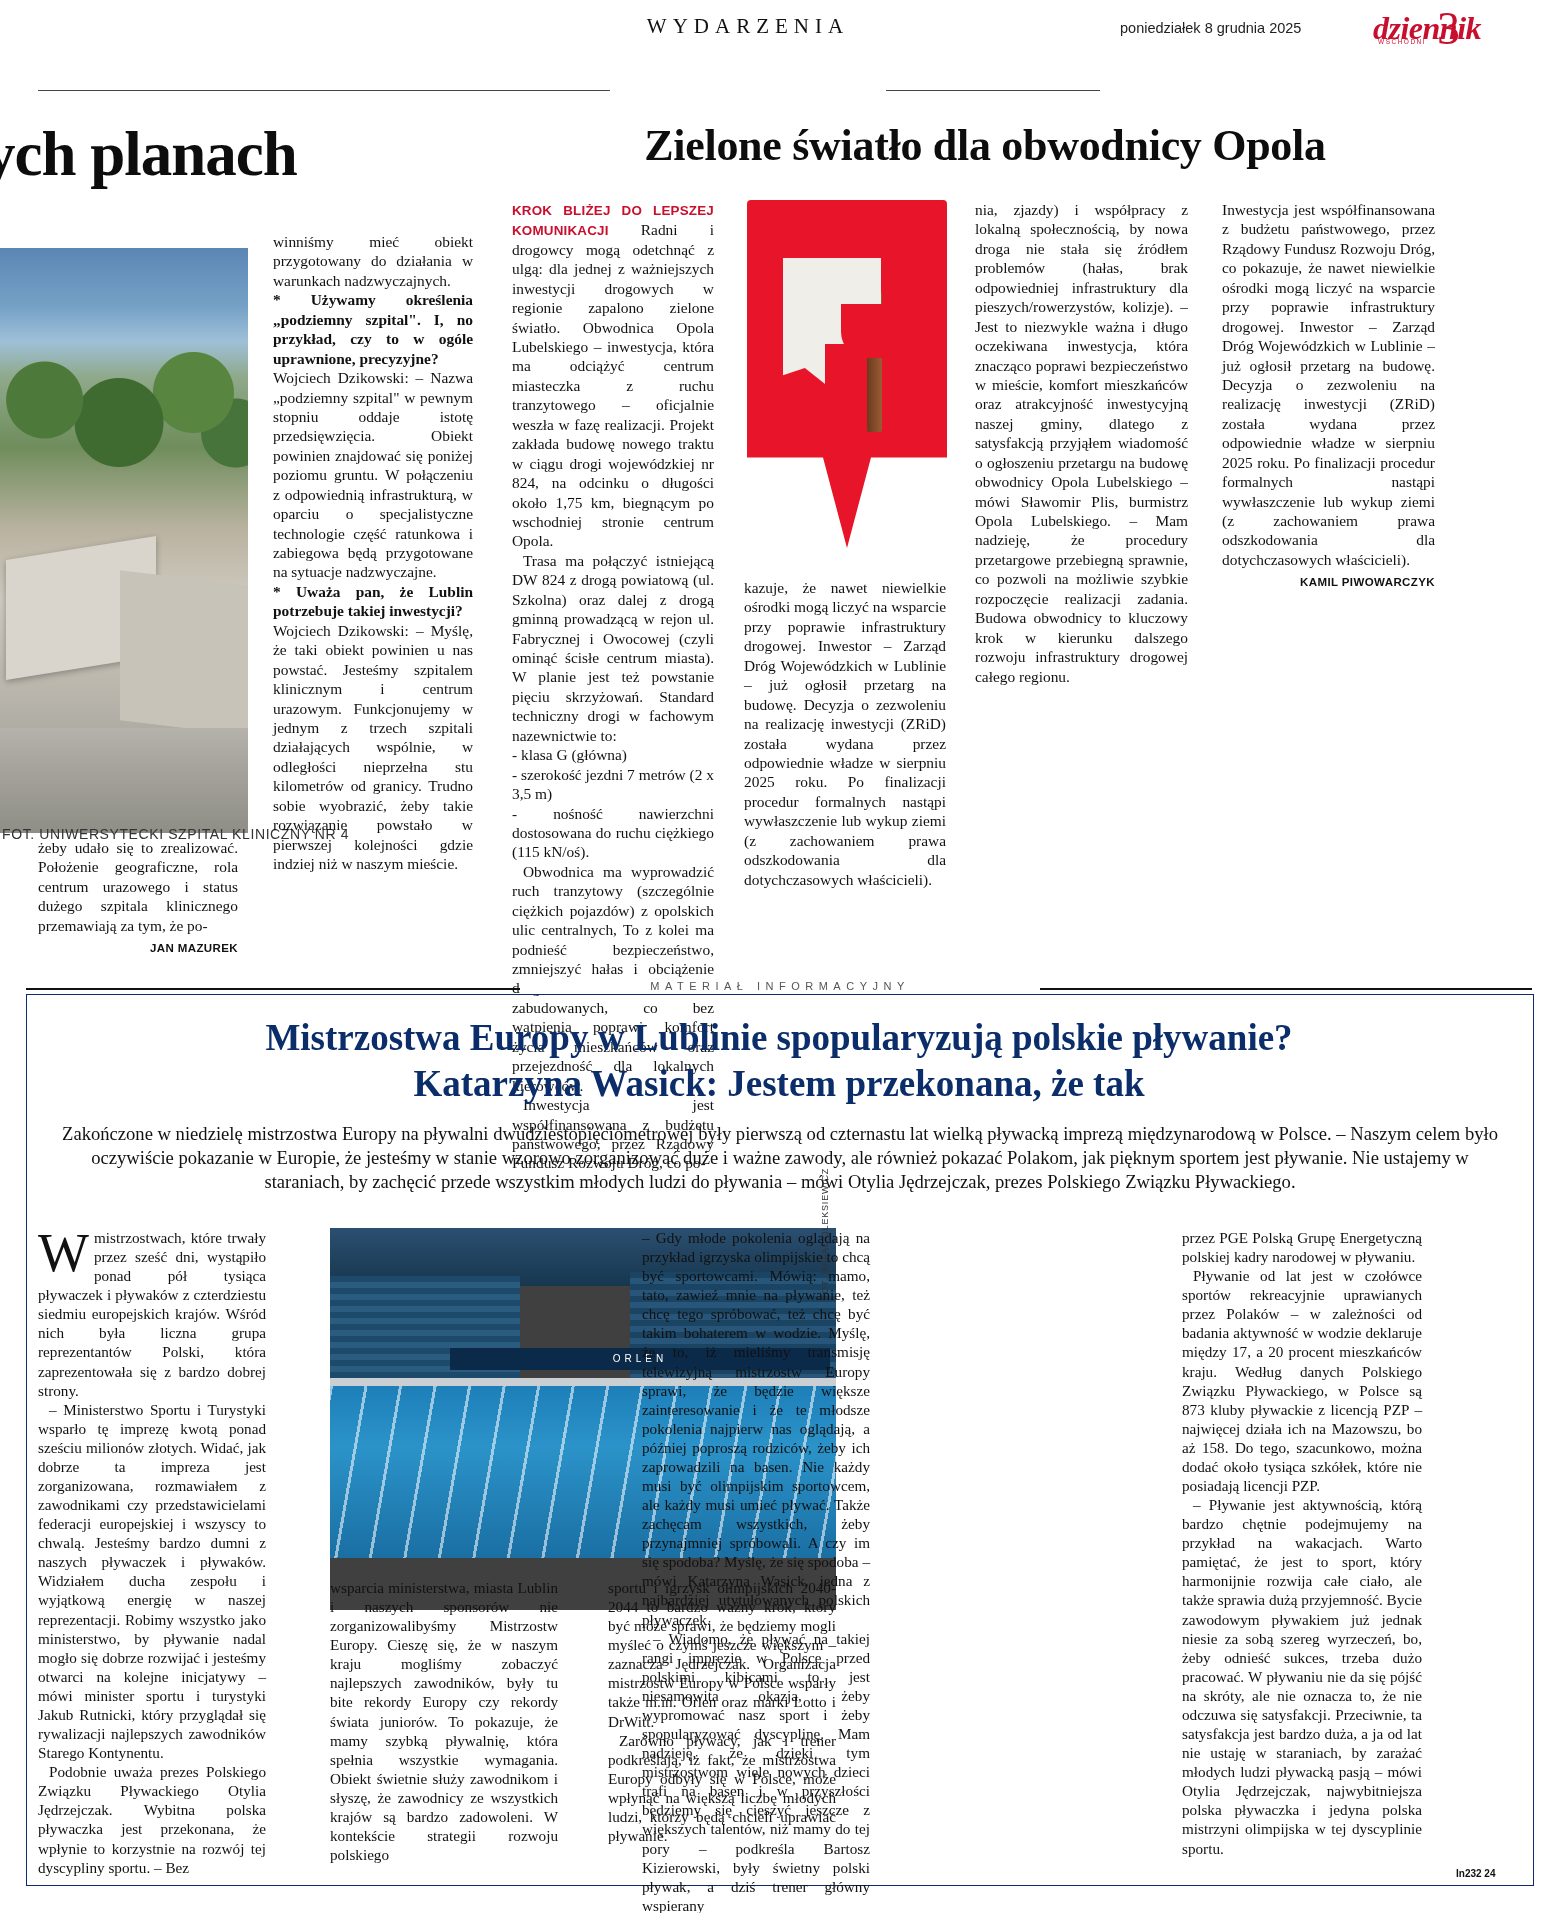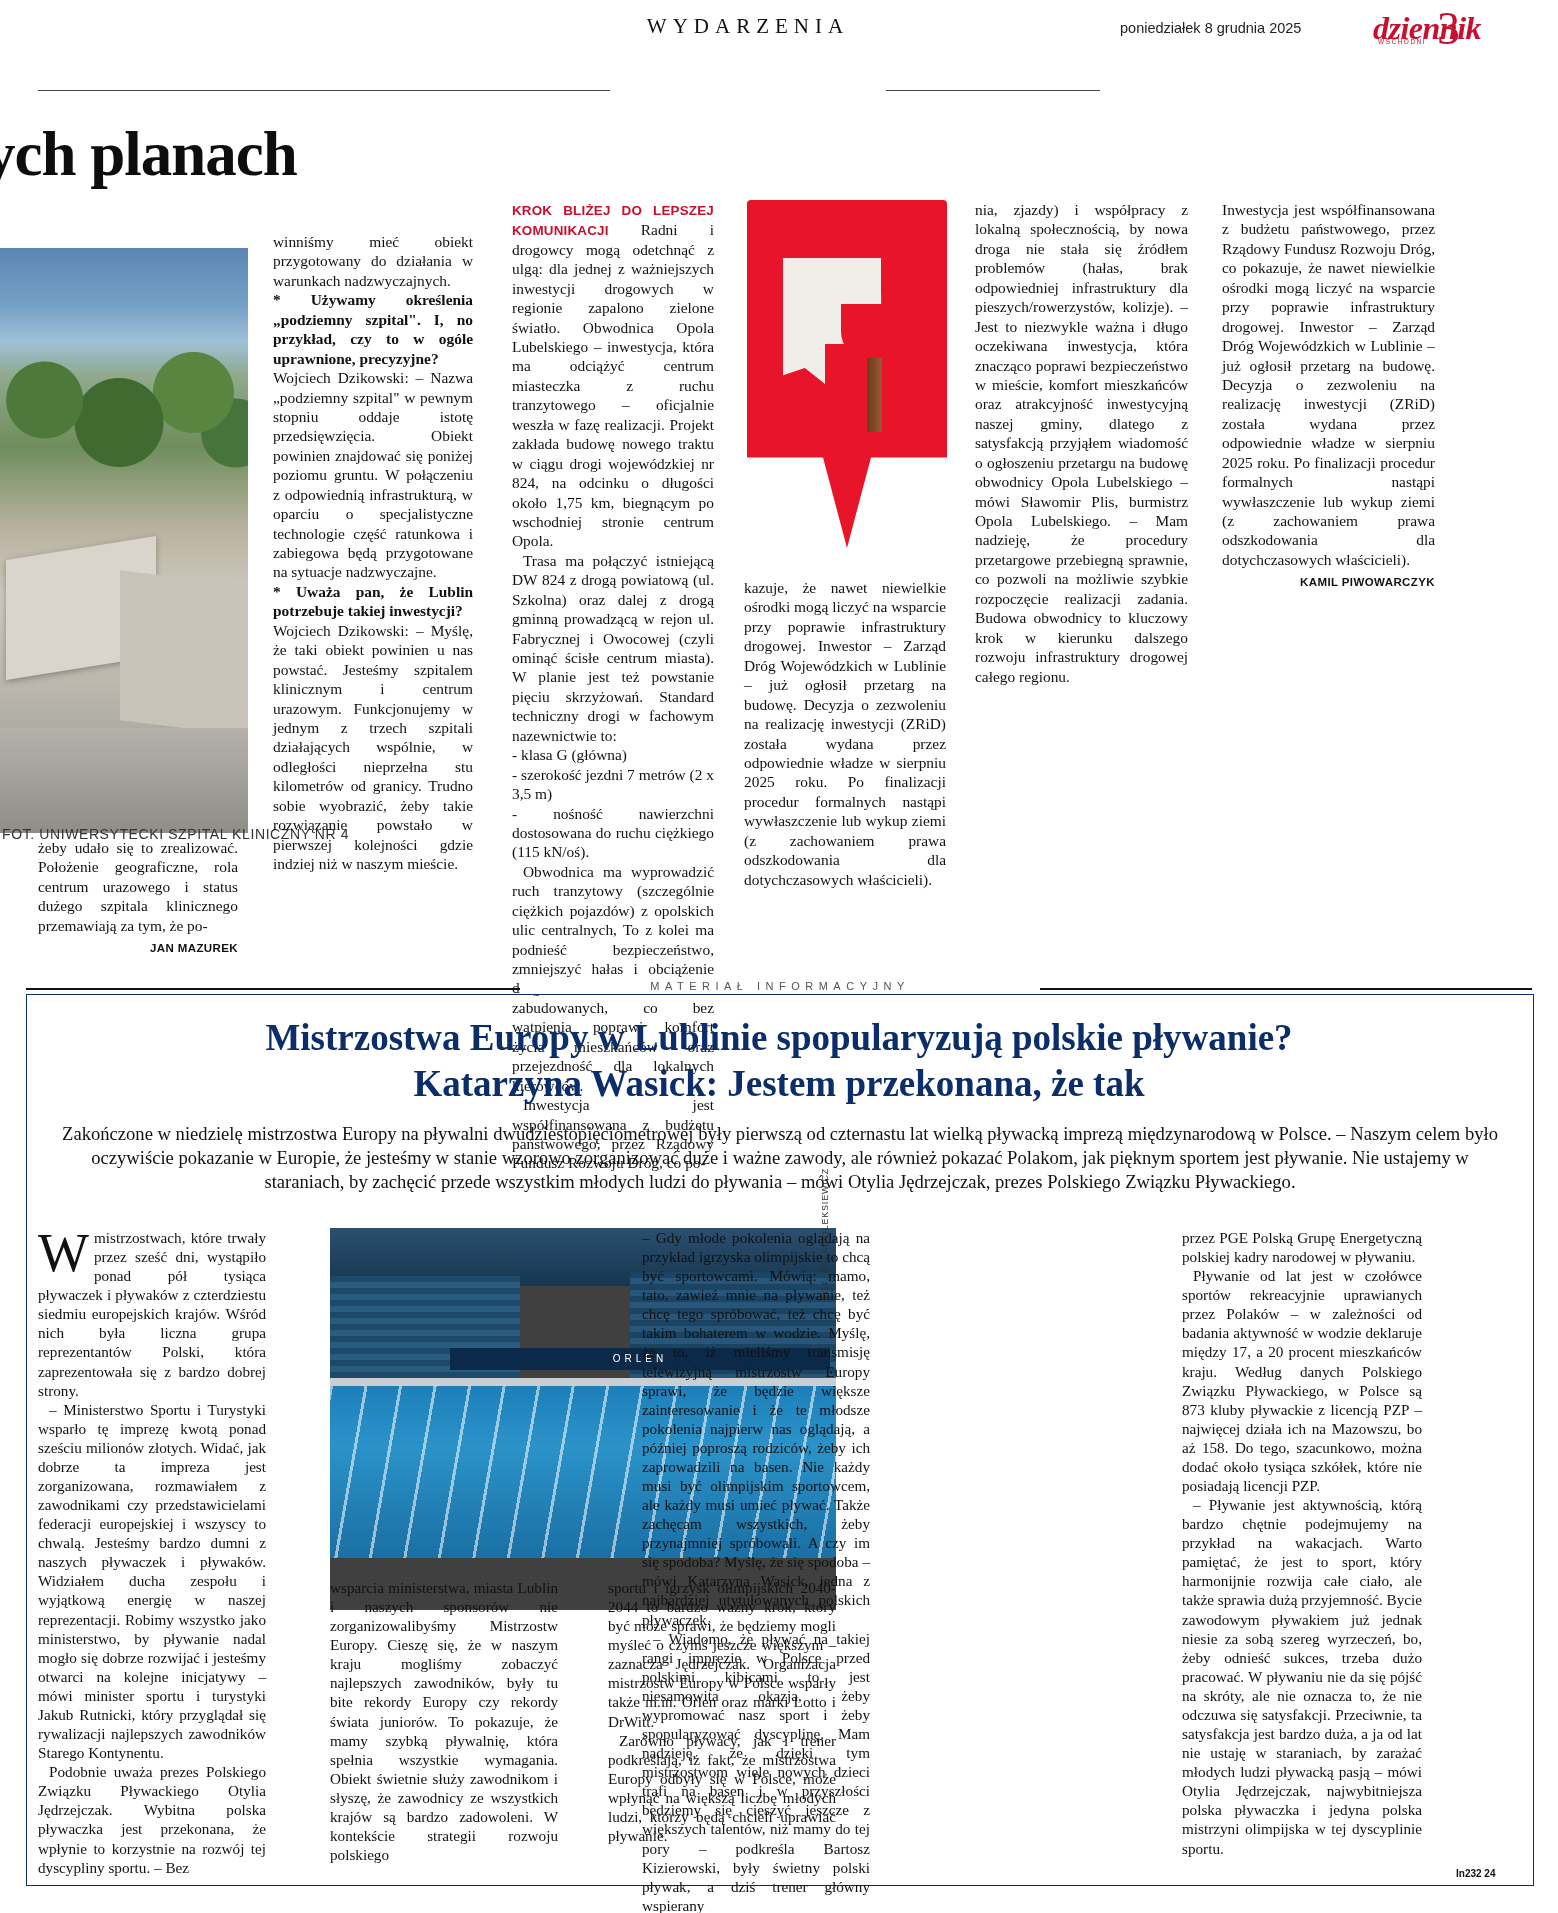--- a/index.html
+++ b/index.html
@@ -420,20 +420,21 @@
     <p class="noind q">* Używamy określenia „podziemny szpital". I, no przykład, czy to w ogóle uprawnione, precyzyjne?</p>
     <p class="noind">Wojciech Dzikowski: – Nazwa „podziemny szpital" w pewnym stopniu oddaje istotę przedsięwzięcia. Obiekt powinien znajdować się poniżej poziomu gruntu. W połączeniu z odpowiednią infrastrukturą, w oparciu o specjalistyczne technologie część ratunkowa i zabiegowa będą przygotowane na sytuacje nadzwyczajne.</p>
     <p class="noind q">* Uważa pan, że Lublin potrzebuje takiej inwestycji?</p>
     <p class="noind">Wojciech Dzikowski: – Myślę, że taki obiekt powinien u nas powstać. Jesteśmy szpitalem klinicznym i centrum urazowym. Funkcjonujemy w jednym z trzech szpitali działających wspólnie, w odległości nieprzełna stu kilometrów od granicy. Trudno sobie wyobrazić, żeby takie rozwiązanie powstało w pierwszej kolejności gdzie indziej niż w naszym mieście.</p>
   </div>
   <div class="col" style="left:38px; top:838px; width:200px;">
     <p class="noind">żeby udało się to zrealizować. Położenie geograficzne, rola centrum urazowego i status dużego szpitala klinicznego przemawiają za tym, że po-</p>
     <div class="byline">JAN MAZUREK</div>
   </div>
 
+  <div class="main-headline">Zielone światło dla obwodnicy Opola</div>
 
   <div class="col" id="col-b">
     <p class="noind"><span class="lead-kicker">KROK BLIŻEJ DO LEPSZEJ KOMUNIKACJI</span> <span>Radni i drogowcy mogą odetchnąć z ulgą: dla jednej z ważniejszych inwestycji drogowych w regionie zapalono zielone światło. Obwodnica Opola Lubelskiego – inwestycja, która ma odciążyć centrum miasteczka z ruchu tranzytowego – oficjalnie weszła w fazę realizacji. Projekt zakłada budowę nowego traktu w ciągu drogi wojewódzkiej nr 824, na odcinku o długości około 1,75 km, biegnącym po wschodniej stronie centrum Opola.</span></p>
     <p>Trasa ma połączyć istniejącą DW 824 z drogą powiatową (ul. Szkolna) oraz dalej z drogą gminną prowadzącą w rejon ul. Fabrycznej i Owocowej (czyli ominąć ścisłe centrum miasta). W planie jest też powstanie pięciu skrzyżowań. Standard techniczny drogi w fachowym nazewnictwie to:</p>
     <p class="noind">- klasa G (główna)</p>
     <p class="noind">- szerokość jezdni 7 metrów (2 x 3,5 m)</p>
     <p class="noind">- nośność nawierzchni dostosowana do ruchu ciężkiego (115 kN/oś).</p>
     <p>Obwodnica ma wyprowadzić ruch tranzytowy (szczególnie ciężkich pojazdów) z opolskich ulic centralnych, To z kolei ma podnieść bezpieczeństwo, zmniejszyć hałas i obciążenie dróg w obszarach zabudowanych, co bez wątpienia poprawi komfort życia mieszkańców oraz przejezdność dla lokalnych kierowców.</p>
     <p>Inwestycja jest współfinansowana z budżetu państwowego, przez Rządowy Fundusz Rozwoju Dróg, co po-</p>
   </div>

